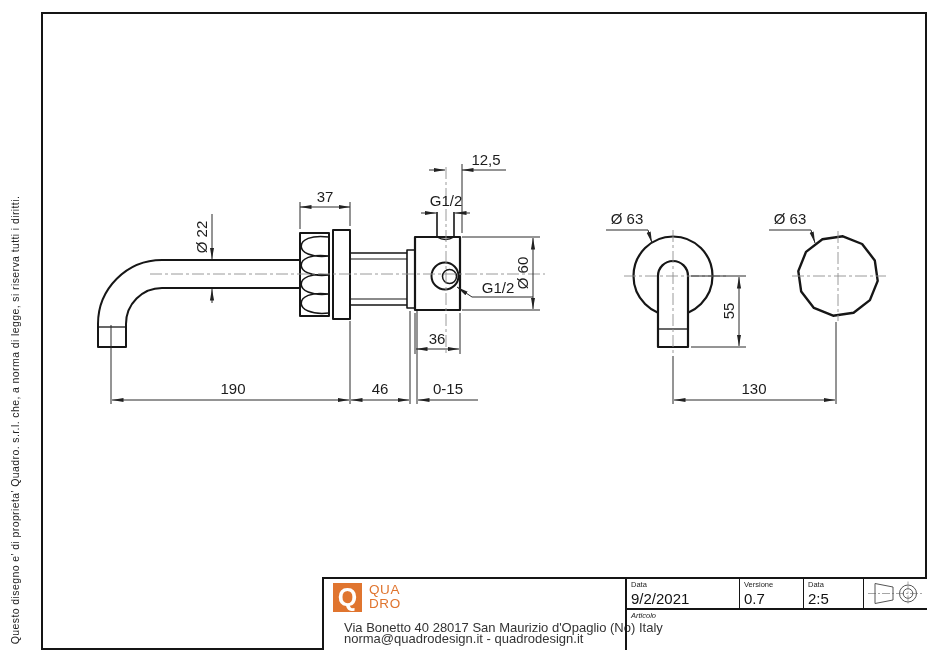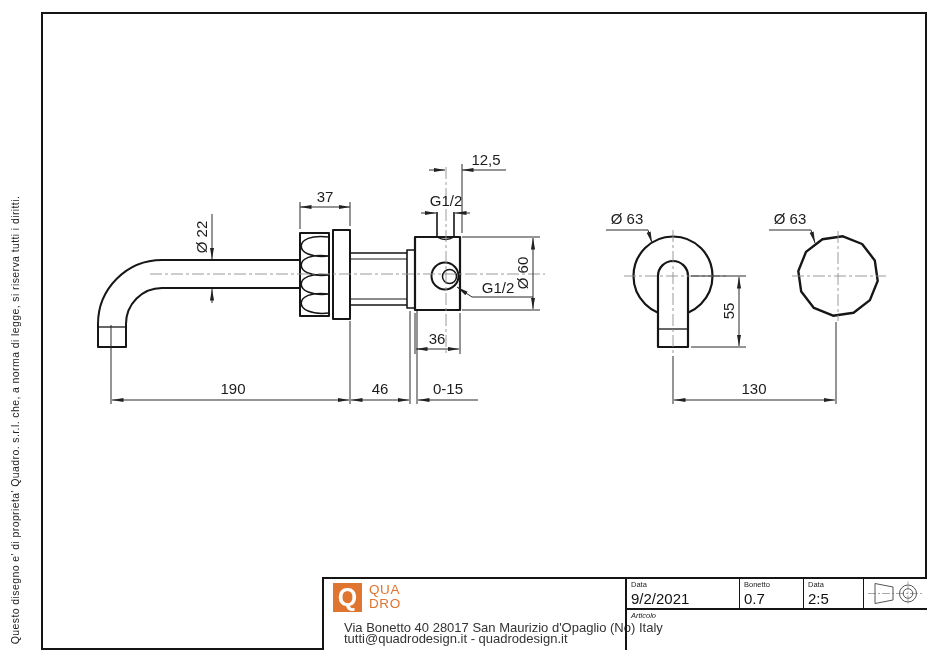--- a/index.html
+++ b/index.html
@@ -138,31 +138,31 @@
 
   <div class="titleblock">
     <div class="tb-logo">
       <div class="logo-sq">Q</div>
       <div class="logo-word">
         <div>QUA</div>
         <div>DRO</div>
       </div>
       <div class="addr">
         <div>Via Bonetto 40  28017 San Maurizio d'Opaglio (No) Italy</div>
-        <div>tutti@quadrodesign.it  -  quadrodesign.it</div>
+        <div>norma@quadrodesign.it  -  quadrodesign.it</div>
       </div>
     </div>
     <div class="tb-data">
       <div class="tb-row1">
         <div class="cell" style="width:113px">
           <div class="lbl">Data</div>
           <div class="val">9/2/2021</div>
         </div>
         <div class="cell" style="width:64px">
-          <div class="lbl">Bonetto</div>
+          <div class="lbl">Versione</div>
           <div class="val">0.7</div>
         </div>
         <div class="cell" style="width:60px">
           <div class="lbl">Data</div>
           <div class="val">2:5</div>
         </div>
         <div class="cell symbox" style="width:63px">
           <svg width="62" height="27" viewBox="0 0 62 27">
             <line x1="3" y1="13.5" x2="59" y2="13.5" stroke="#8f8f8f" stroke-width="0.8" stroke-dasharray="8 2 2 2"></line>
             <polygon points="10,3.5 28,7 28,20 10,23.5" fill="none" stroke="#555" stroke-width="1"></polygon>

